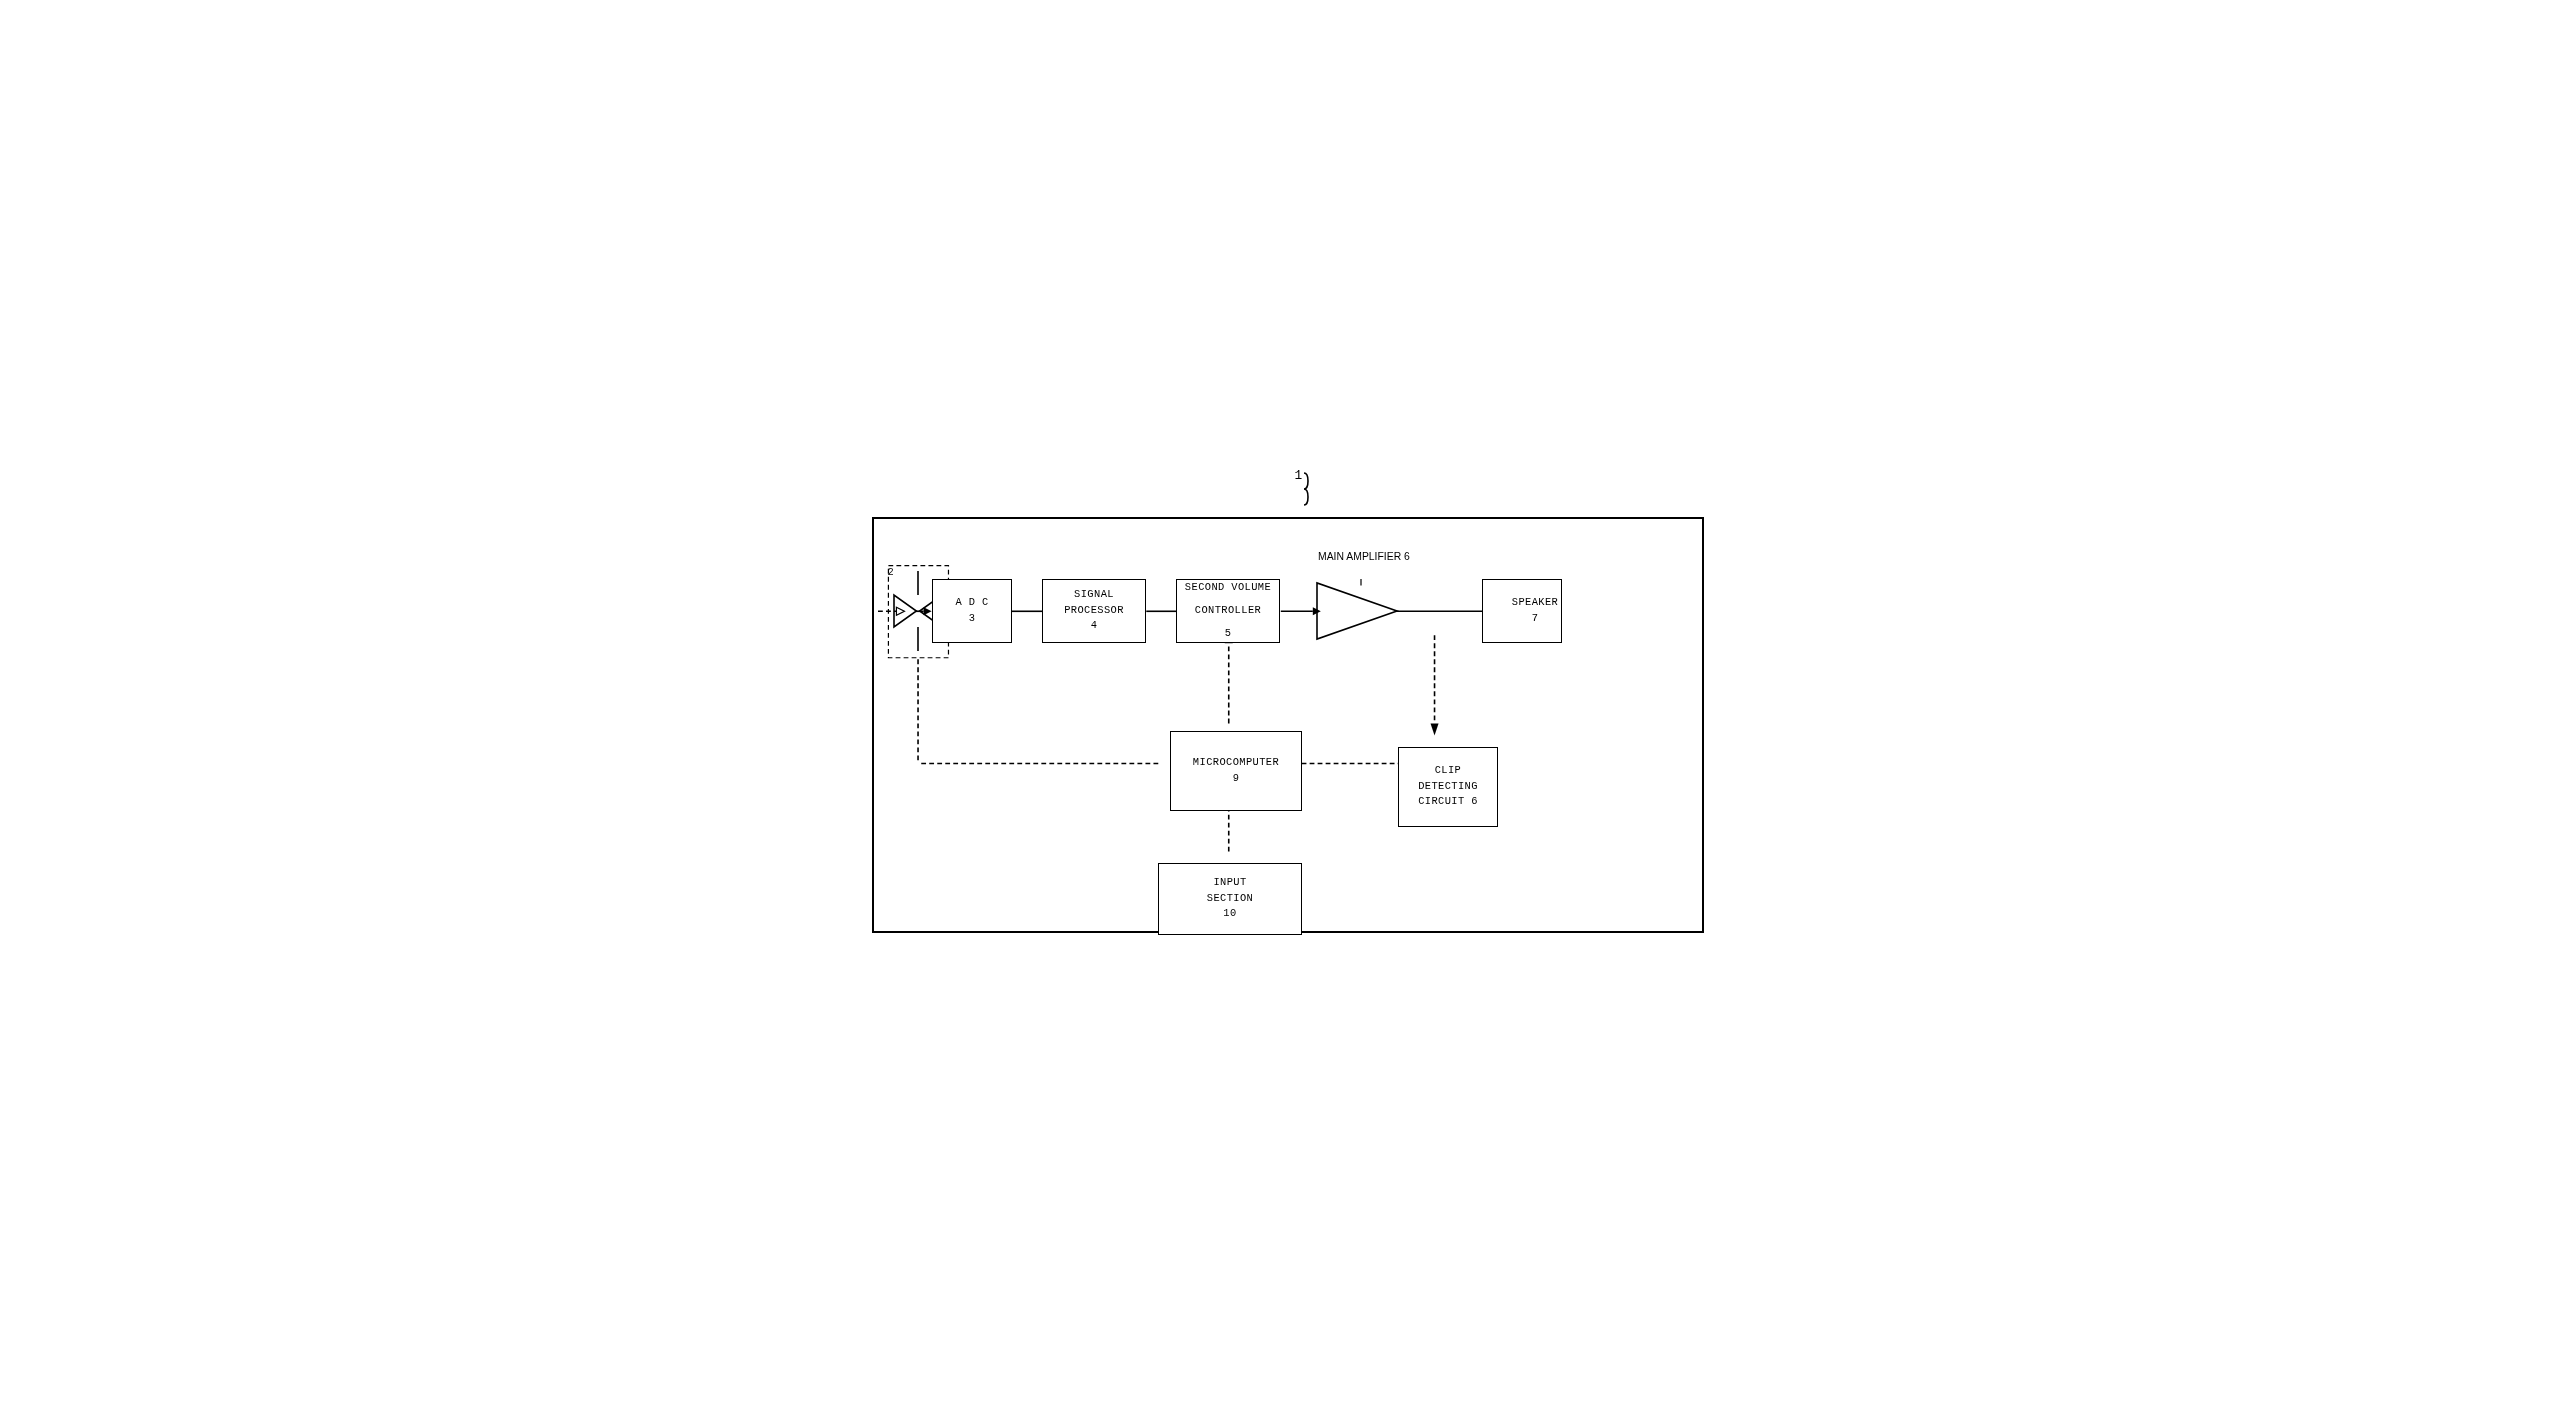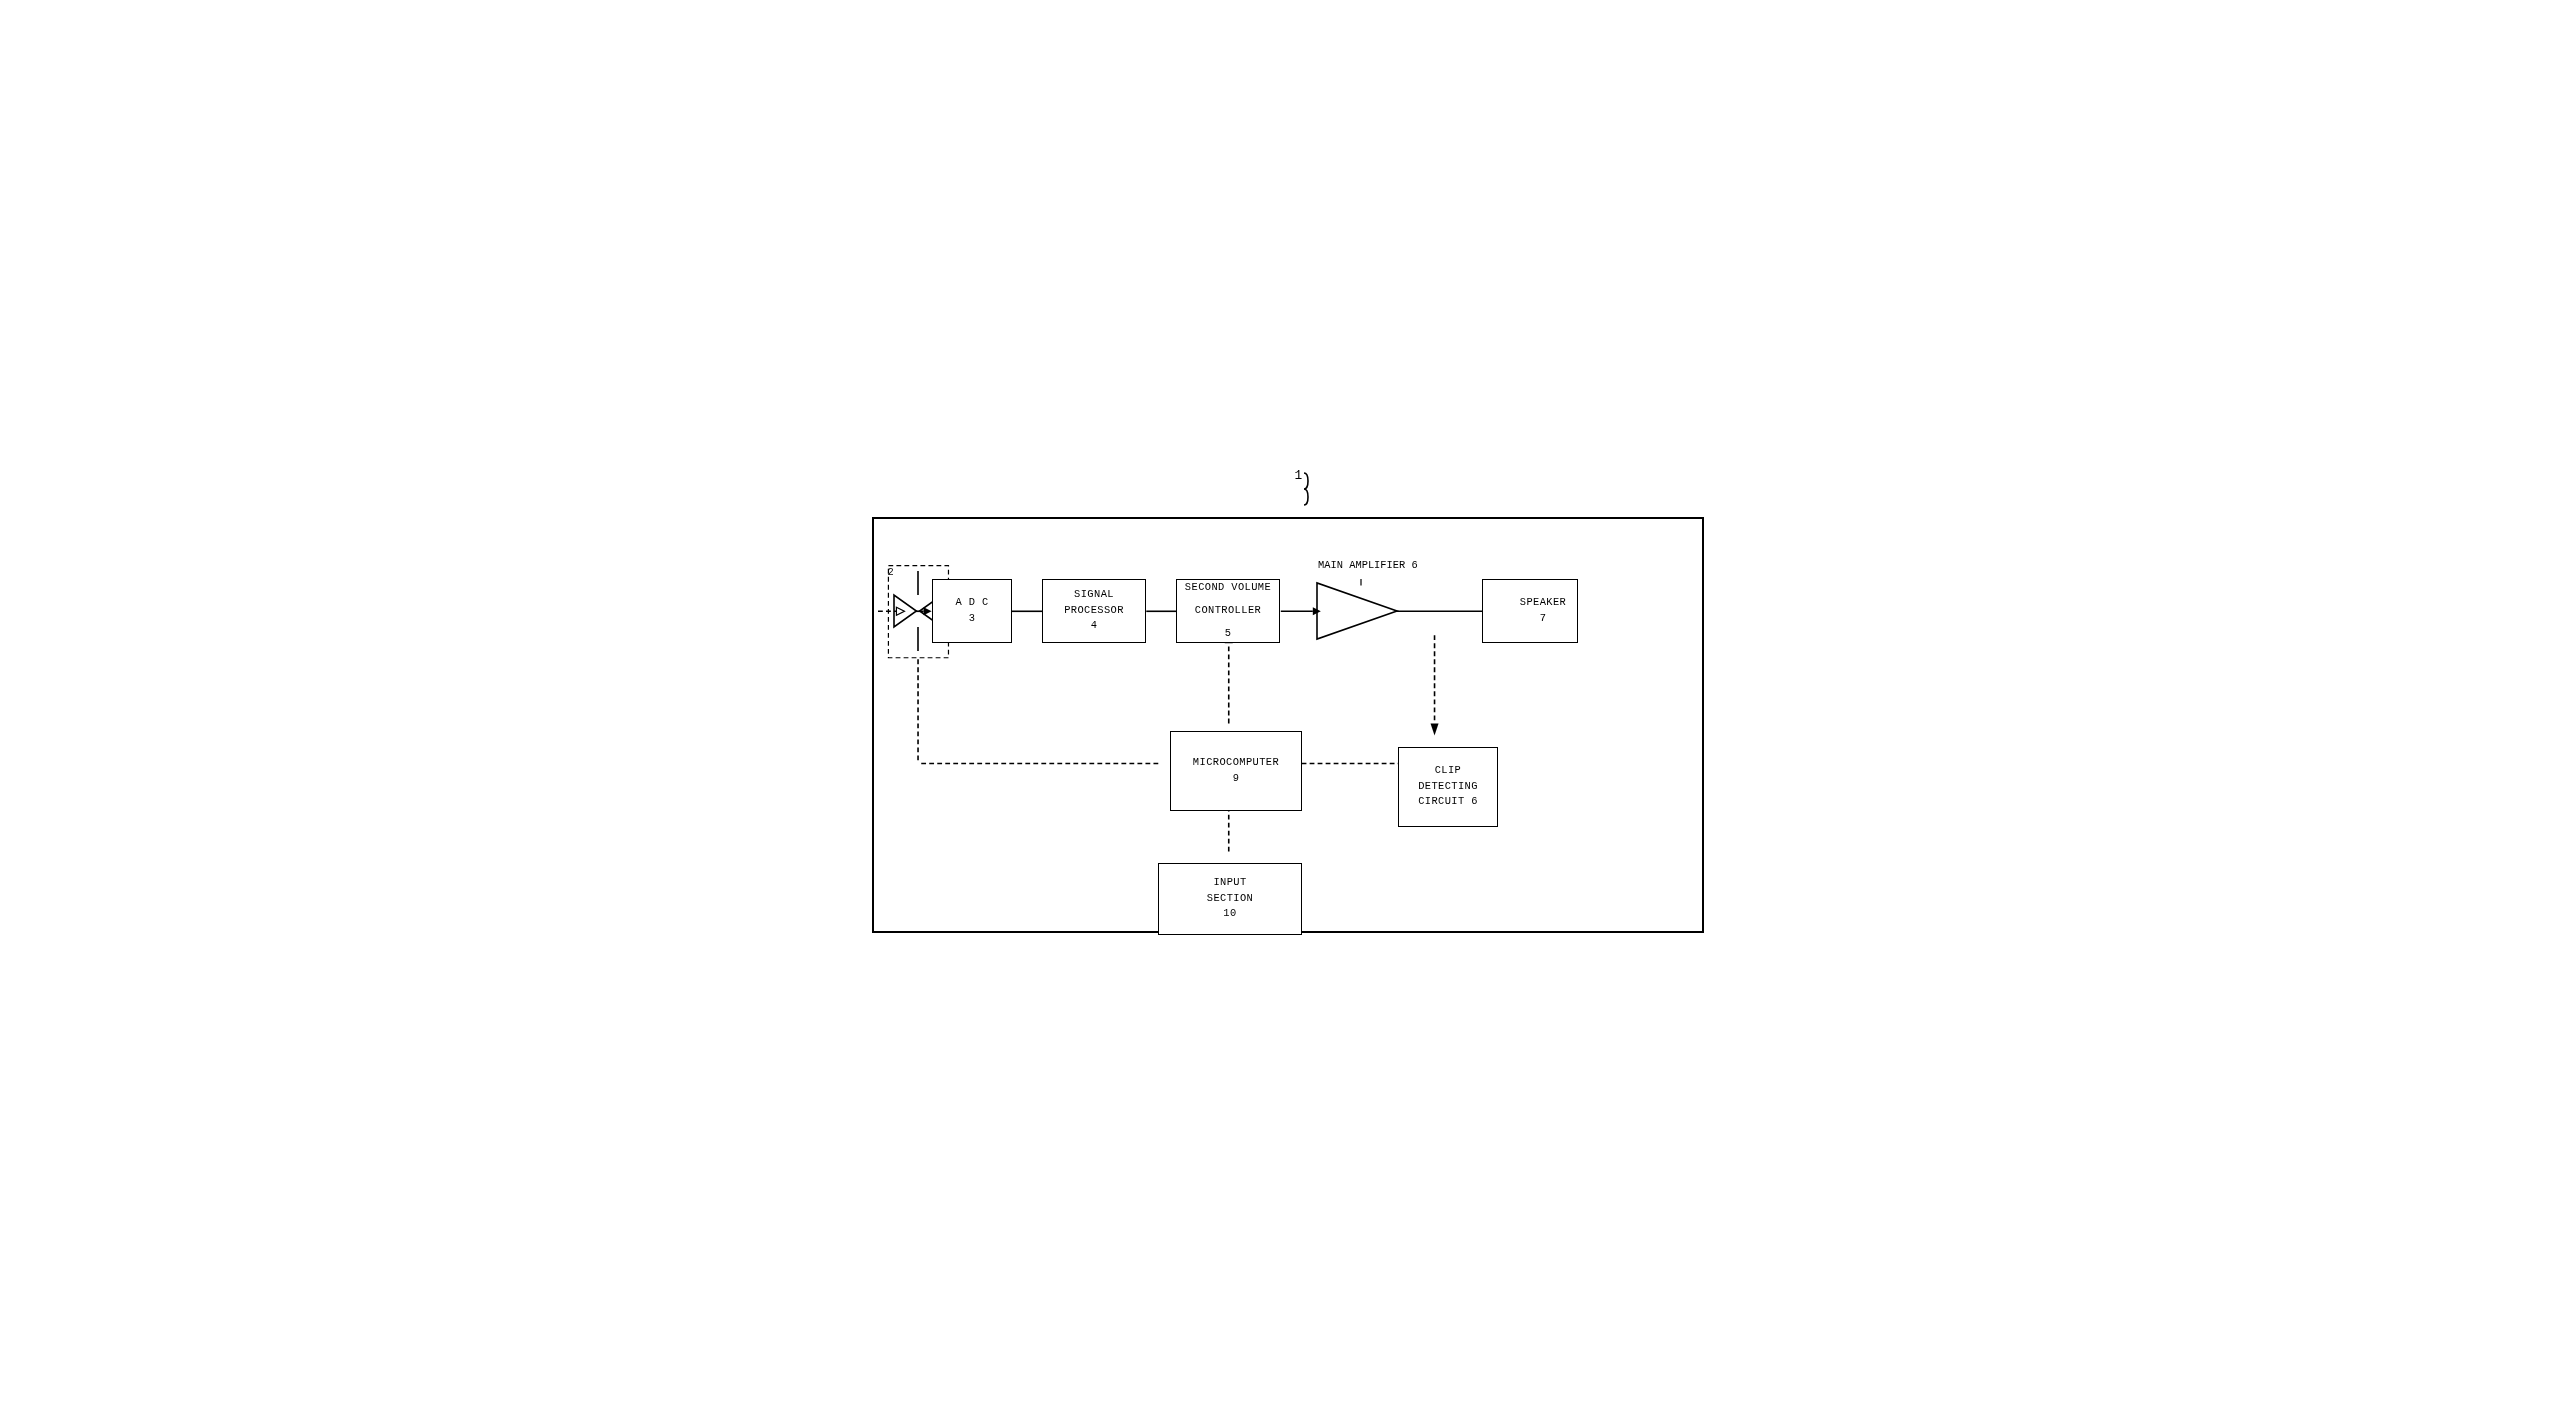--- a/index.html
+++ b/index.html
@@ -130,34 +130,34 @@
       <span>PROCESSOR</span>
       <span>4</span>
     </div>
 
     <div class="block" style="top:60px; left:302px; width:104px; height:64px;justify-content:space-between;">
       <span>SECOND VOLUME</span>
       <span>CONTROLLER</span>
       <span>5</span>
     </div>
 
-    <div style="position:absolute; top:32px; left:444px; font-size:10.4px; font-family:Liberation Mono, monospace;margin-top:8px;">
+    <div style="position:absolute; top:32px; left:444px; font-size:10.4px; font-family:Liberation Sans, sans-serif;">
       <span>MAIN AMPLIFIER 6</span>
     </div>
 
     <div style="position:absolute; top:60px; left:439px; width:88px; height:64px;">
       <svg width="88" height="64" viewBox="0 0 110 80">
 
         <line x1="60" y1="0" x2="60" y2="8" stroke="#000" stroke-width="1.5"></line>
 
         <polygon points="5,5 5,75 105,40" fill="none" stroke="#000" stroke-width="2"></polygon>
       </svg>
     </div>
 
-    <div class="block" style="top:60px; left:608px; width:96px; height:64px;padding-left:26px;">
+    <div class="block" style="top:60px; left:608px; width:80px; height:64px;padding-left:26px;">
       <span>SPEAKER</span>
       <span>7</span>
     </div>
 
     <div class="block" style="top:228px; left:524px; width:100px; height:80px;">
       <span>CLIP</span>
       <span>DETECTING</span>
       <span>CIRCUIT 6</span>
     </div>
 

